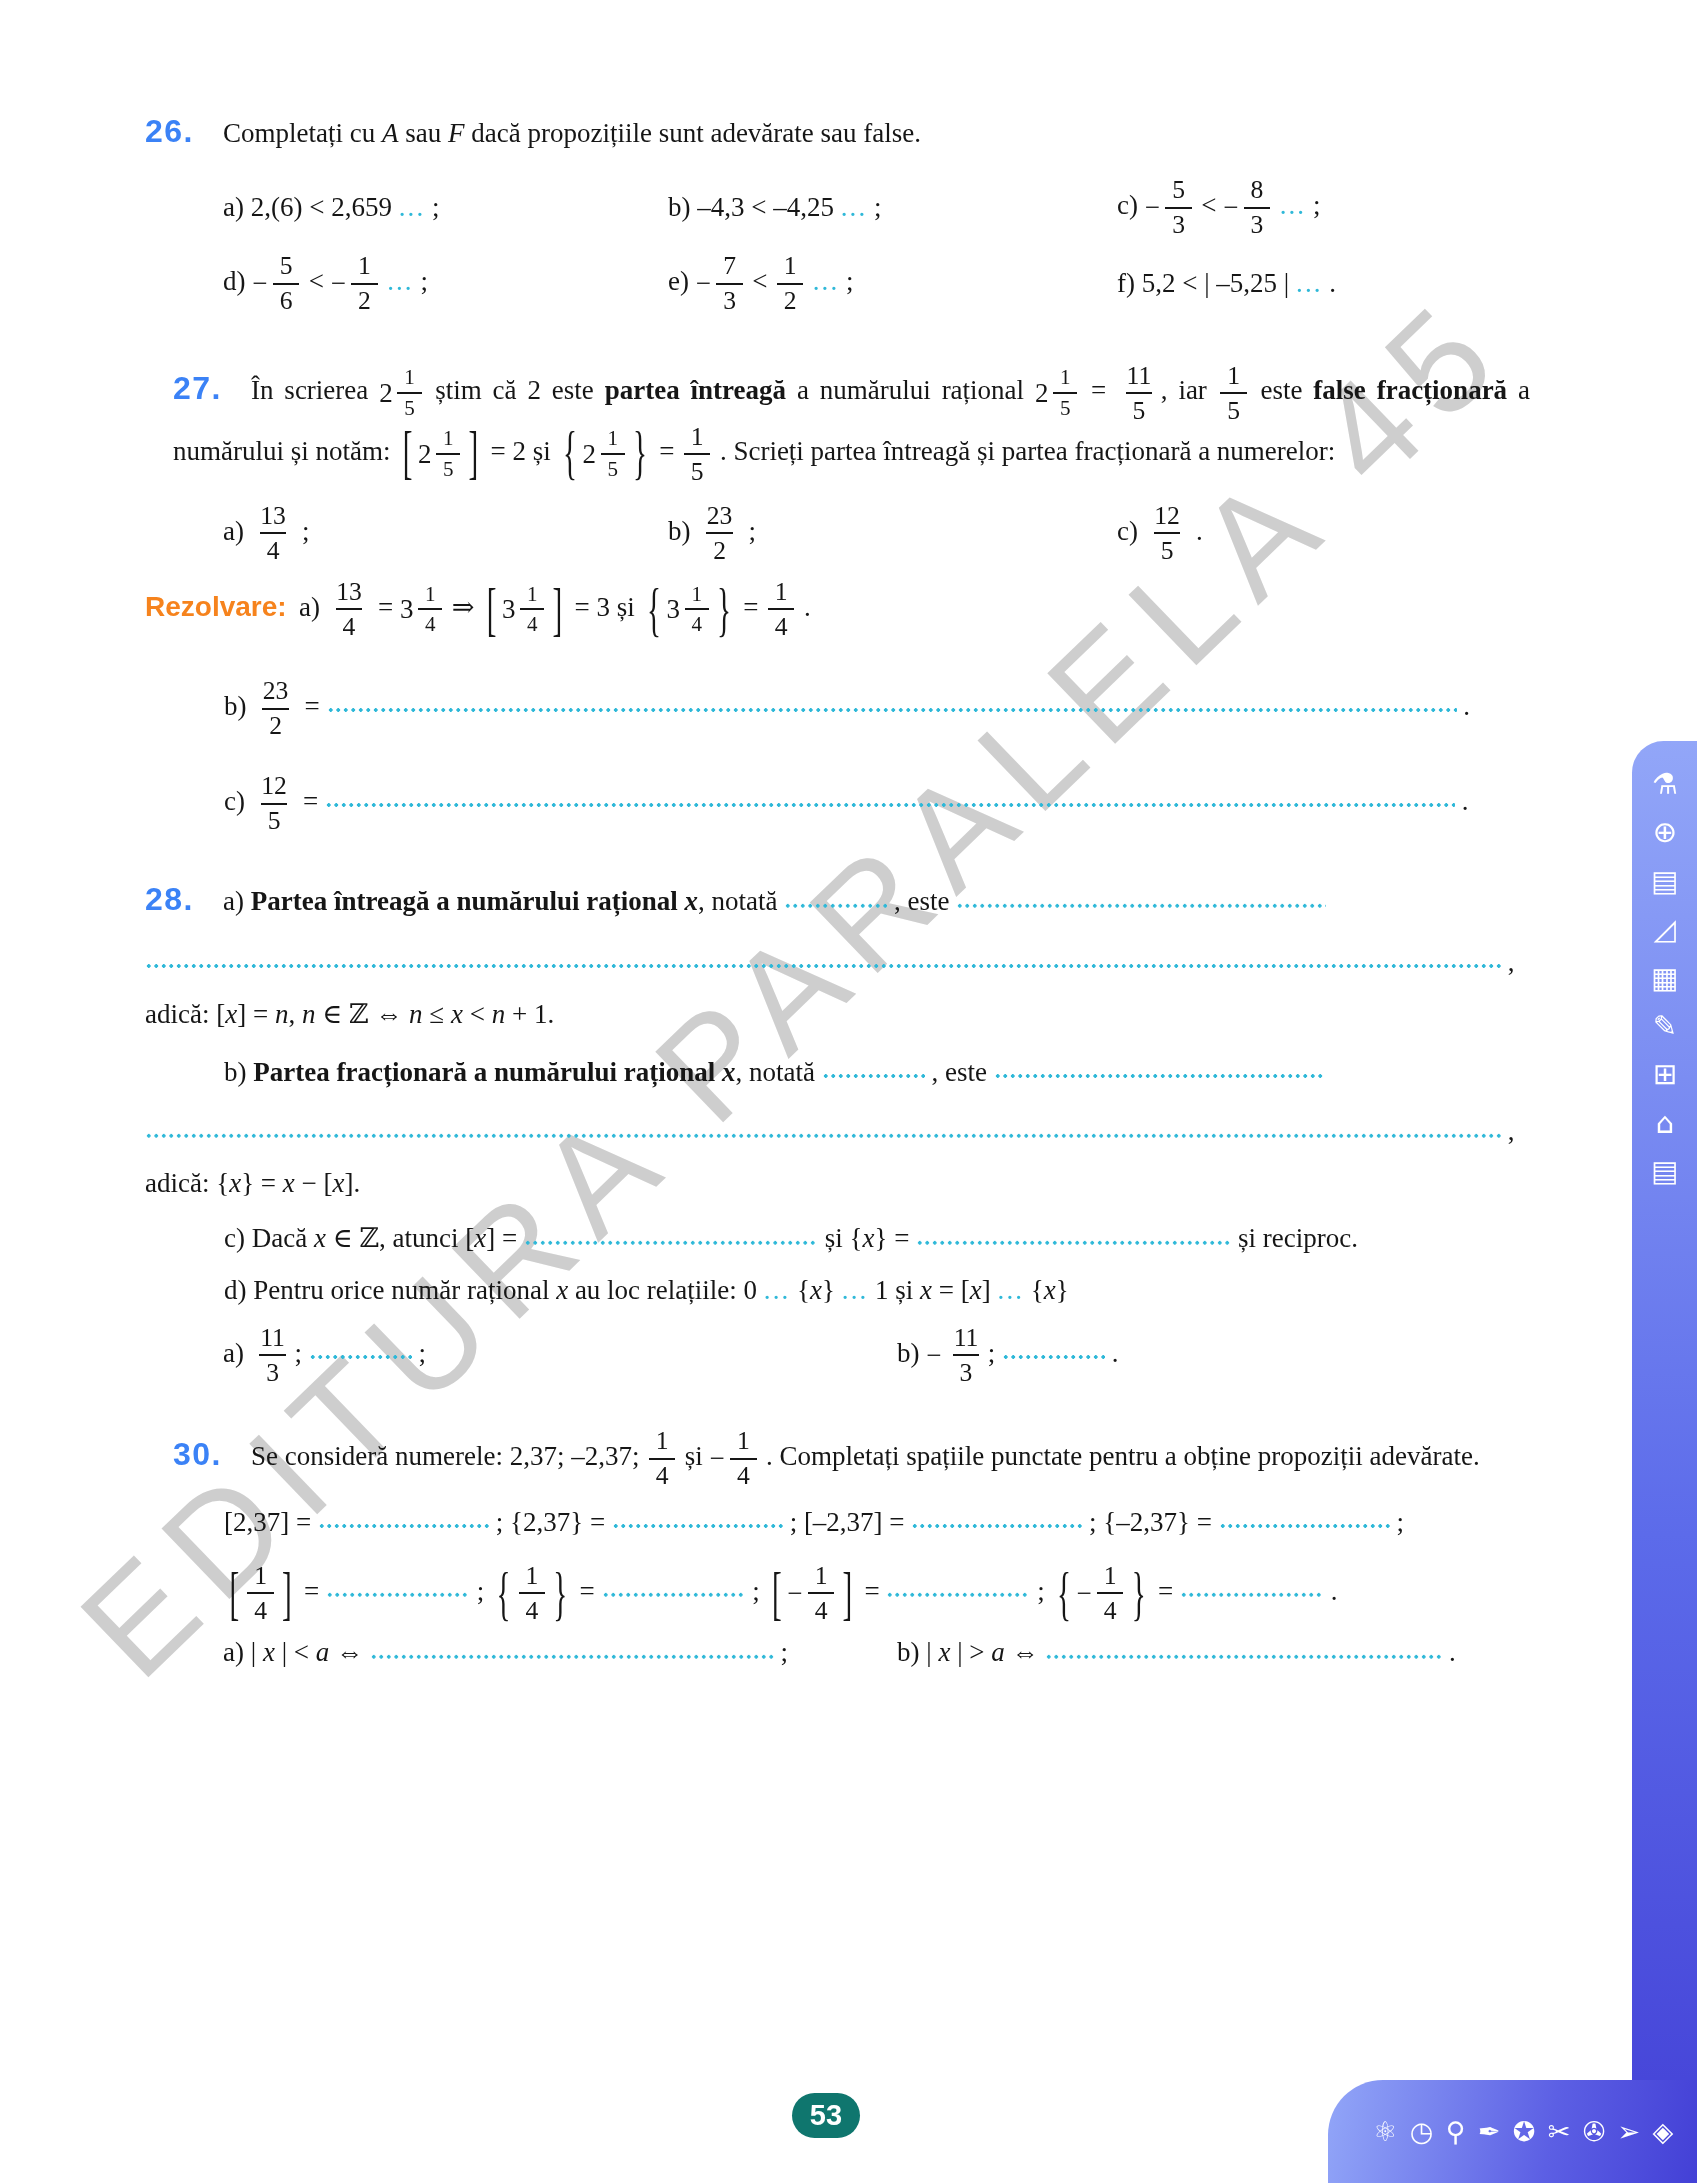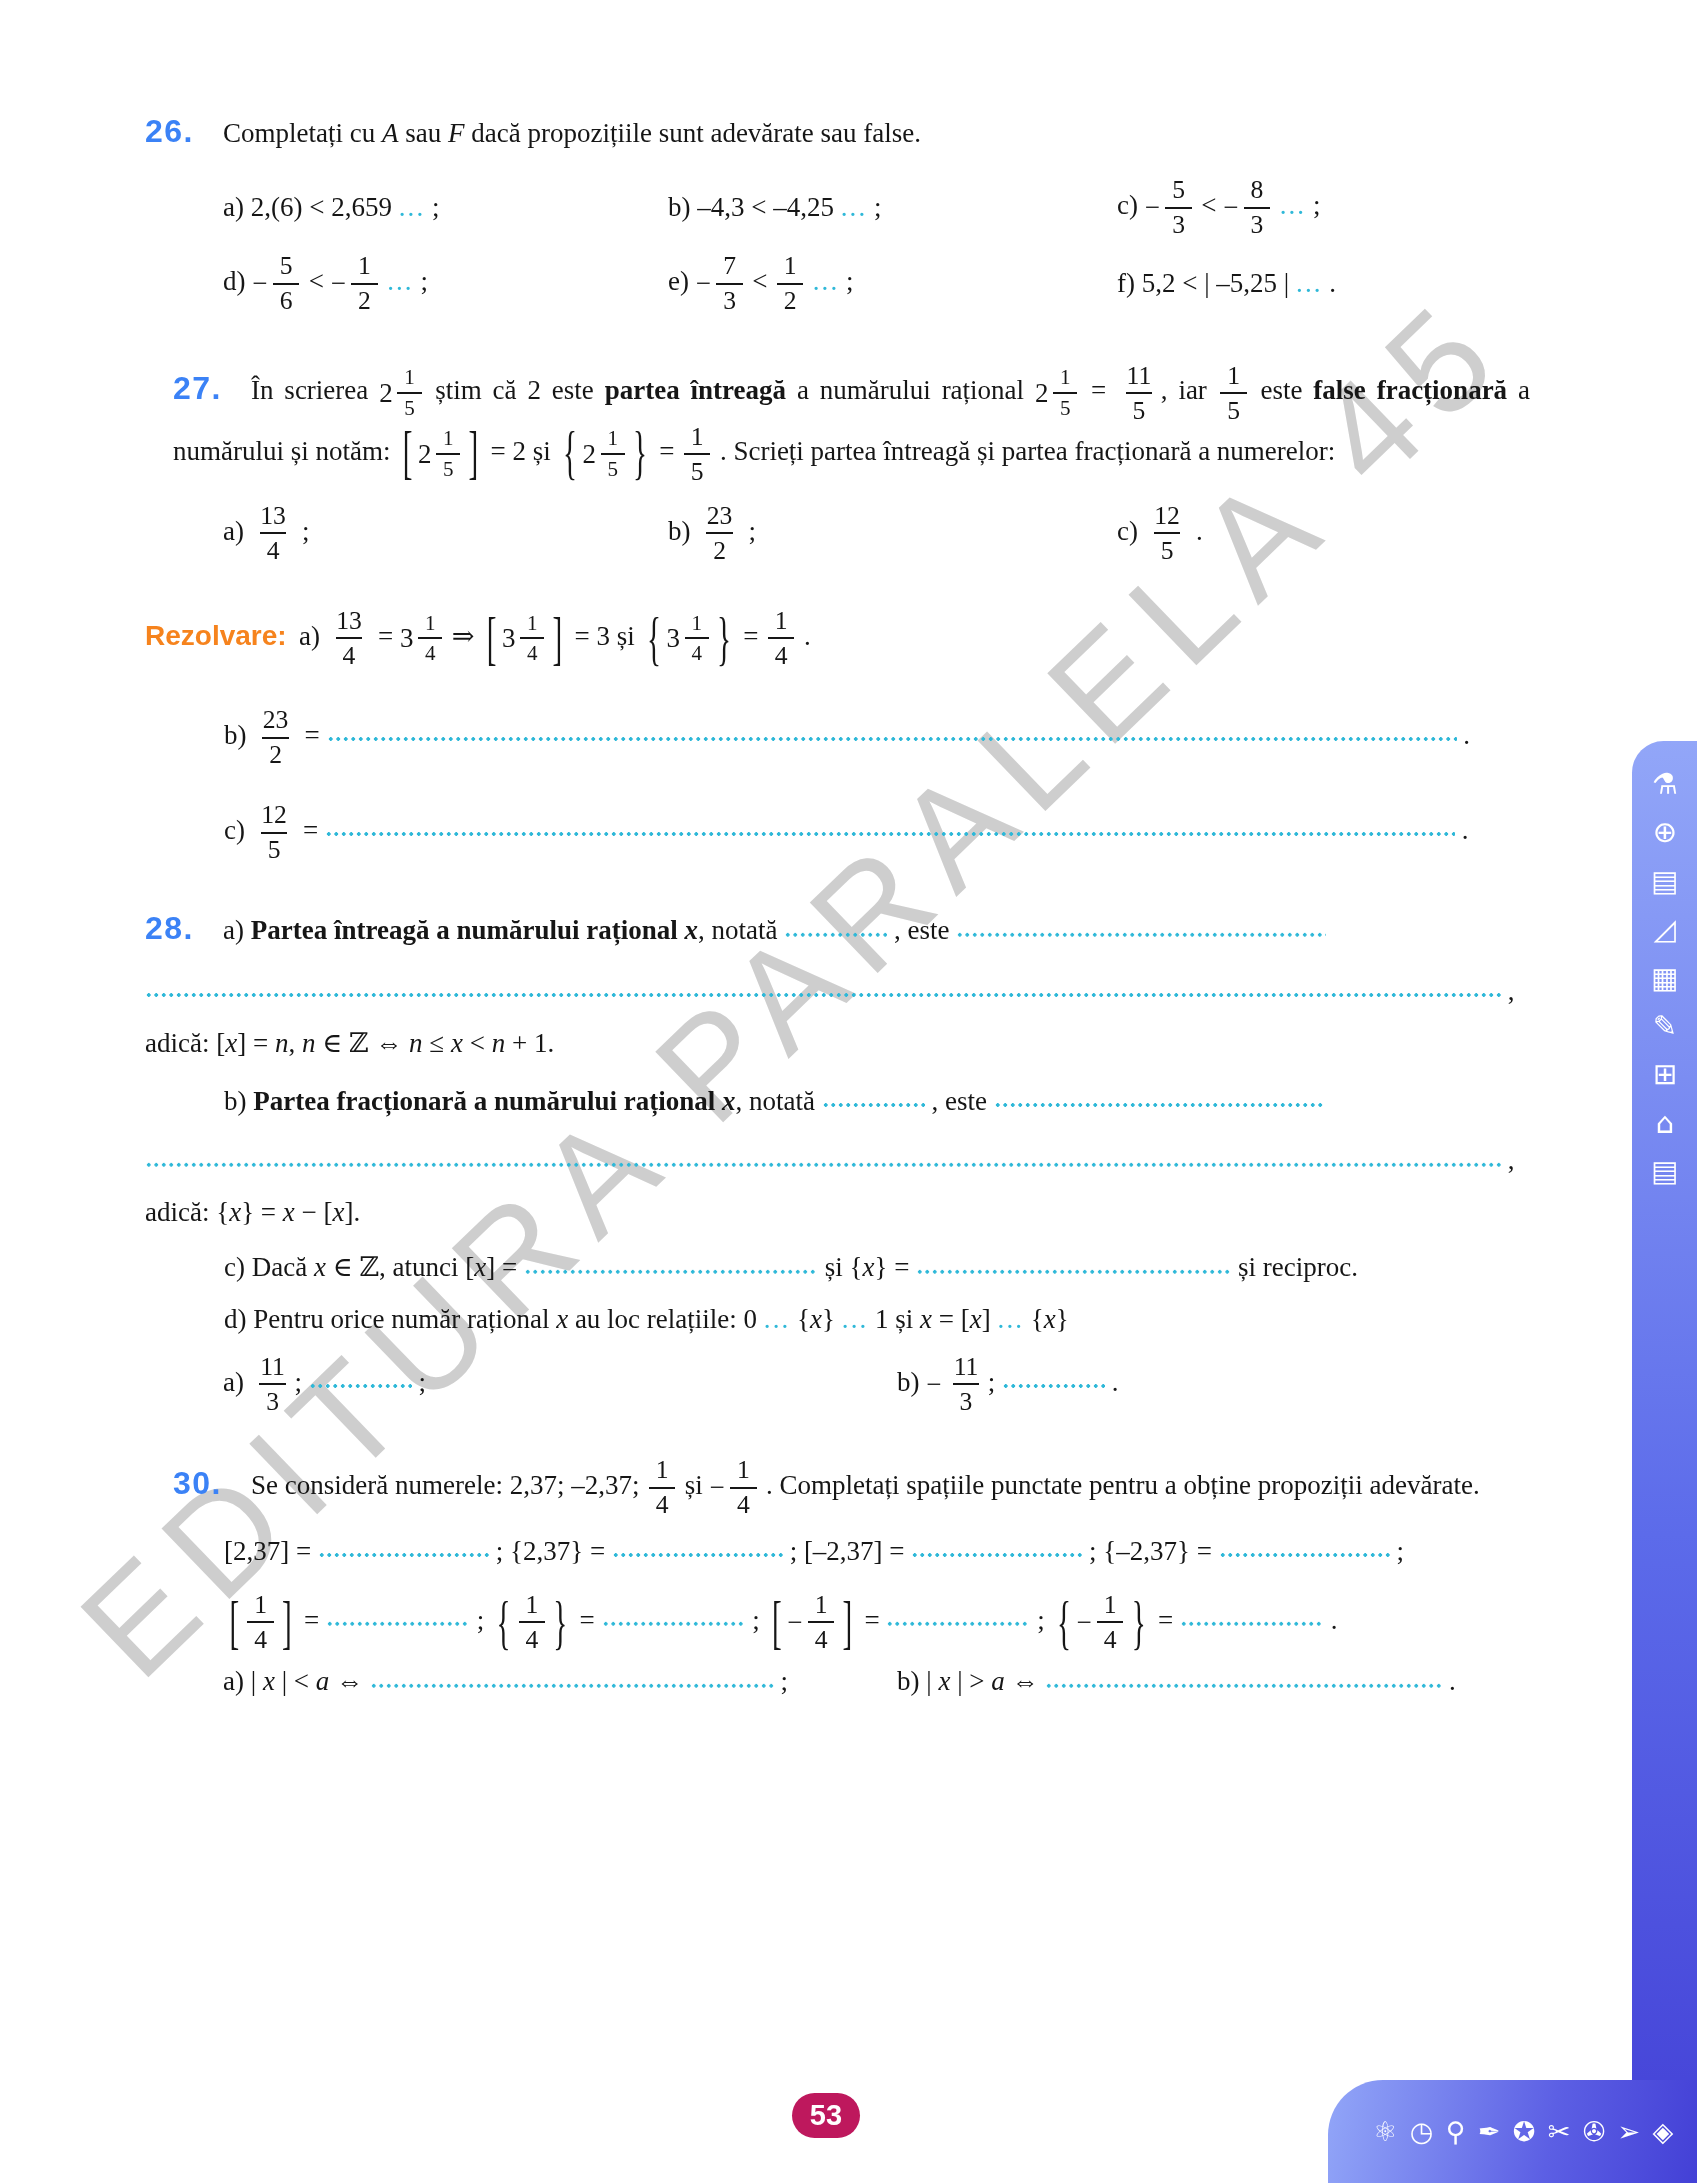--- a/index.html
+++ b/index.html
@@ -150,21 +150,21 @@
   }
   .icon { color: #ffffff; font-family: "DejaVu Sans", sans-serif; }
 
   .page-badge {
     position: absolute;
     left: 792px;
     top: 2093px;
     width: 68px;
     height: 45px;
     border-radius: 22.6px;
-    background: #be185d;
+    background: #0f766e;
     color: #ffffff;
     display: flex;
     align-items: center;
     justify-content: center;
     font-family: "Liberation Sans", "DejaVu Sans", sans-serif;
     font-weight: bold;
     font-size: 29px;
     z-index: 5;
   }
 </style>
@@ -290,21 +290,21 @@
             </span>
           </span><span class="tk-x"> ;</span></div>
       <div><span class="tk-x">c) </span><span class="fracwrap">
             <span class="frac">
               <span class="num">12</span>
               <span class="den">5</span>
             </span>
           </span><span class="tk-x"> .</span></div>
     </div>
 
-    <div class="line" style="margin-top:44px">
+    <div class="line" style="margin-top:15px">
       <span class="rezlabel">Rezolvare:</span><span><span class="tk-x">a) </span><span class="fracwrap">
             <span class="frac">
               <span class="num">13</span>
               <span class="den">4</span>
             </span>
           </span><span class="tk-x"> = </span><span class="mix">
             <span class="whole">3</span>
             <span class="frac">
               <span class="num">1</span>
               <span class="den">4</span>

